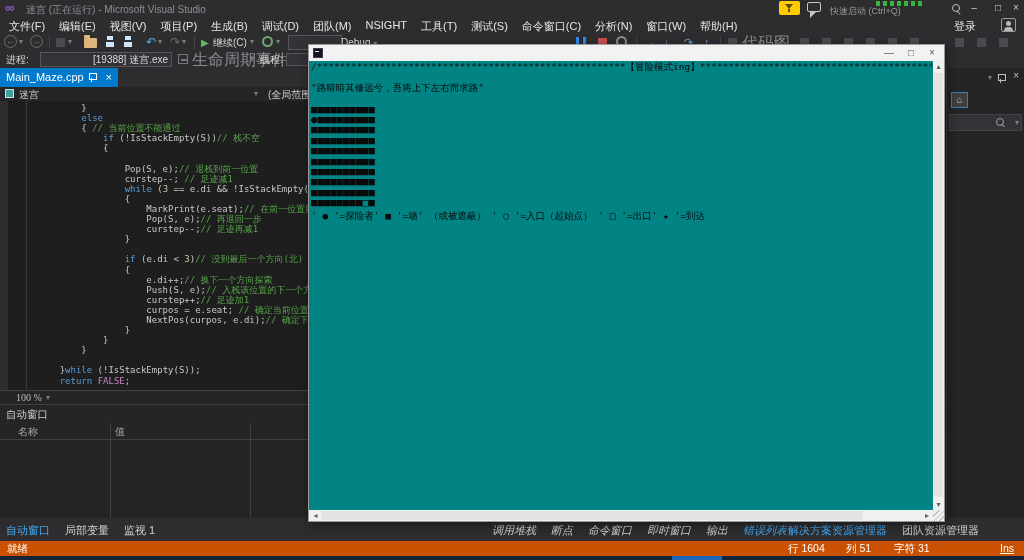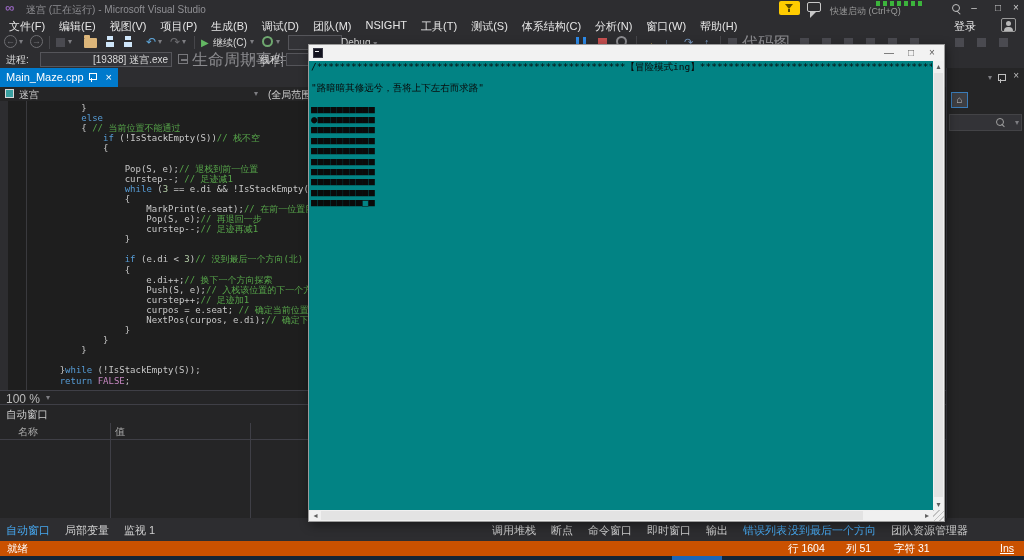--- a/index.html
+++ b/index.html
@@ -78,21 +78,21 @@
 
   
   .codearea{position:absolute;left:0;top:101px;width:1024px;height:289px;background:#1E1E1E;}
   .gutter-strip{position:absolute;left:0;top:0;width:8px;height:100%;background:#2D2D30;}
   .outline-line{position:absolute;left:26px;top:0;width:1px;height:100%;background:#3A3A3E;}
   #code-lines{position:absolute;left:0;top:2px;font-family:"DejaVu Sans Mono",monospace;font-size:9px;line-height:10.1px;white-space:pre;padding-left:38px;}
   .code-line{height:10.1px;}
   .seg-p{color:#C8C8C8;} .seg-k{color:#569CD6;} .seg-c{color:#57A64A;} .seg-n{color:#B5CEA8;} .seg-m{color:#C586C0;}
 
   .zoombar{position:absolute;left:0;top:390px;width:1024px;height:14px;background:#252526;border-top:1px solid #3F3F46;}
-  .zoomtext{position:absolute;left:6px;top:1px;font-size:12px;color:#BBBBBB;}
+  .zoomtext{position:absolute;left:16px;top:1px;font-size:10px;color:#BBBBBB;font-family:Liberation Serif, serif;}
   .zoomcaret{position:absolute;left:46px;top:-1px;}
 
   
   .autos{position:absolute;left:0;top:404px;width:1024px;height:114px;background:#252526;border-top:1px solid #3F3F46;}
   .autos-title{position:absolute;left:6px;top:3px;font-size:10.5px;color:#CCCCCC;}
   .autos-grid{position:absolute;left:0;top:18px;width:1024px;height:96px;}
   .col-head{position:absolute;top:2px;font-size:10px;color:#A8A8A8;}
   .vline{position:absolute;top:0;width:1px;height:96px;background:#3F3F46;}
   .hline{position:absolute;left:0;top:16px;width:1024px;height:1px;background:#3F3F46;}
 
@@ -162,21 +162,21 @@
         <span class="menu-item">文件(F)</span>
         <span class="menu-item">编辑(E)</span>
         <span class="menu-item">视图(V)</span>
         <span class="menu-item">项目(P)</span>
         <span class="menu-item">生成(B)</span>
         <span class="menu-item">调试(D)</span>
         <span class="menu-item">团队(M)</span>
         <span class="menu-item">NSIGHT</span>
         <span class="menu-item">工具(T)</span>
         <span class="menu-item">测试(S)</span>
-        <span class="menu-item">体系结构(C)</span>
+        <span class="menu-item">命令窗口(C)</span>
         <span class="menu-item">分析(N)</span>
         <span class="menu-item">窗口(W)</span>
         <span class="menu-item">帮助(H)</span>
       </div>
     <span class="signin">登录</span>
     <span class="person"></span>
   </div>
 
   <div class="toolbar1">
     <span class="tb circle-btn" style="left:4px;">←</span>
@@ -268,30 +268,30 @@
       <span class="hline"></span>
     </div>
   </div>
 
   <div class="bottomtabs">
     <div id="bt-left" class="btgroup" style="left:6px;">
         <span class="btab active">自动窗口</span>
         <span class="btab">局部变量</span>
         <span class="btab">监视 1</span>
       </div>
-    <div id="bt-mid" class="btgroup" style="left:492px;">
+    <div id="bt-mid" class="btgroup" style="left:492px;font-style:italic;">
         <span class="btab">调用堆栈</span>
         <span class="btab">断点</span>
         <span class="btab">命令窗口</span>
         <span class="btab">即时窗口</span>
         <span class="btab">输出</span>
         <span class="btab active">错误列表</span>
       </div>
     <div id="bt-right" class="btgroup" style="left:788px;">
-        <span class="btab active">没到最后一个方向</span>
+        <span class="btab active">解决方案资源管理器</span>
         <span class="btab">团队资源管理器</span>
       </div>
   </div>
 
   <div class="statusbar">
     <span class="sb" style="left:7px;">就绪</span>
     <span class="sb" style="left:788px;">行 1604</span>
     <span class="sb" style="left:846px;">列 51</span>
     <span class="sb" style="left:894px;">字符 31</span>
     <span class="sb" style="left:1000px;text-decoration:underline;">Ins</span>
@@ -329,20 +329,21 @@
             <div class="maze-row">●■■■■■■■■■</div>
             <div class="maze-row">■■■■■■■■■■</div>
             <div class="maze-row">■■■■■■■■■■</div>
             <div class="maze-row">■■■■■■■■■■</div>
             <div class="maze-row">■■■■■■■■■■</div>
             <div class="maze-row">■■■■■■■■■■</div>
             <div class="maze-row">■■■■■■■■■■</div>
             <div class="maze-row">■■■■■■■■■■</div>
             <div class="maze-row">■■■■■■■■□■</div>
           </div>
+        <div class="c-line c-legend">' ● '=探险者' ■ '=墙' （或被遮蔽） ' ○ '=入口（起始点） ' □ '=出口' ★ '=到达</div>
       </div>
       <div class="c-vscroll">
         <span class="sarrow" style="top:1px;left:0;">▴</span>
         <div class="c-vthumb"></div>
         <span class="sarrow" style="bottom:1px;left:0;">▾</span>
       </div>
       <div class="c-hscroll">
         <span class="sarrow" style="left:1px;top:1px;">◂</span>
         <div class="c-hthumb"></div>
         <span class="sarrow" style="right:1px;top:1px;width:10px;">▸</span>

